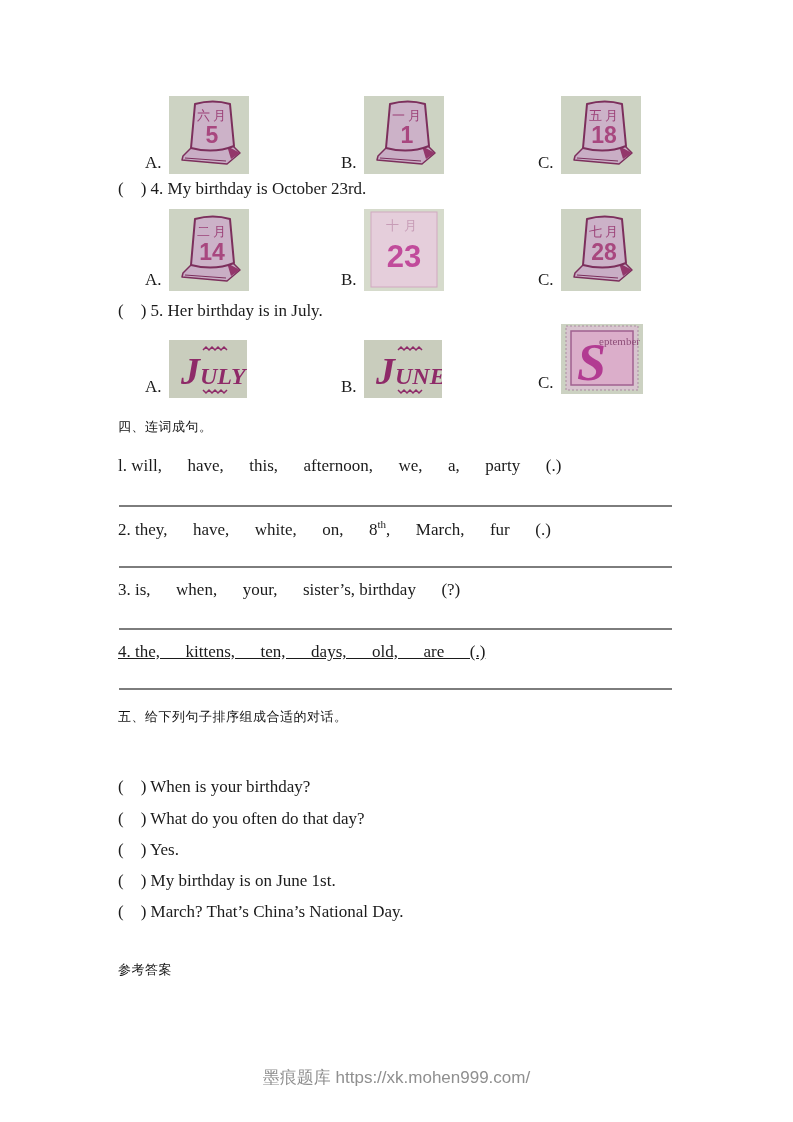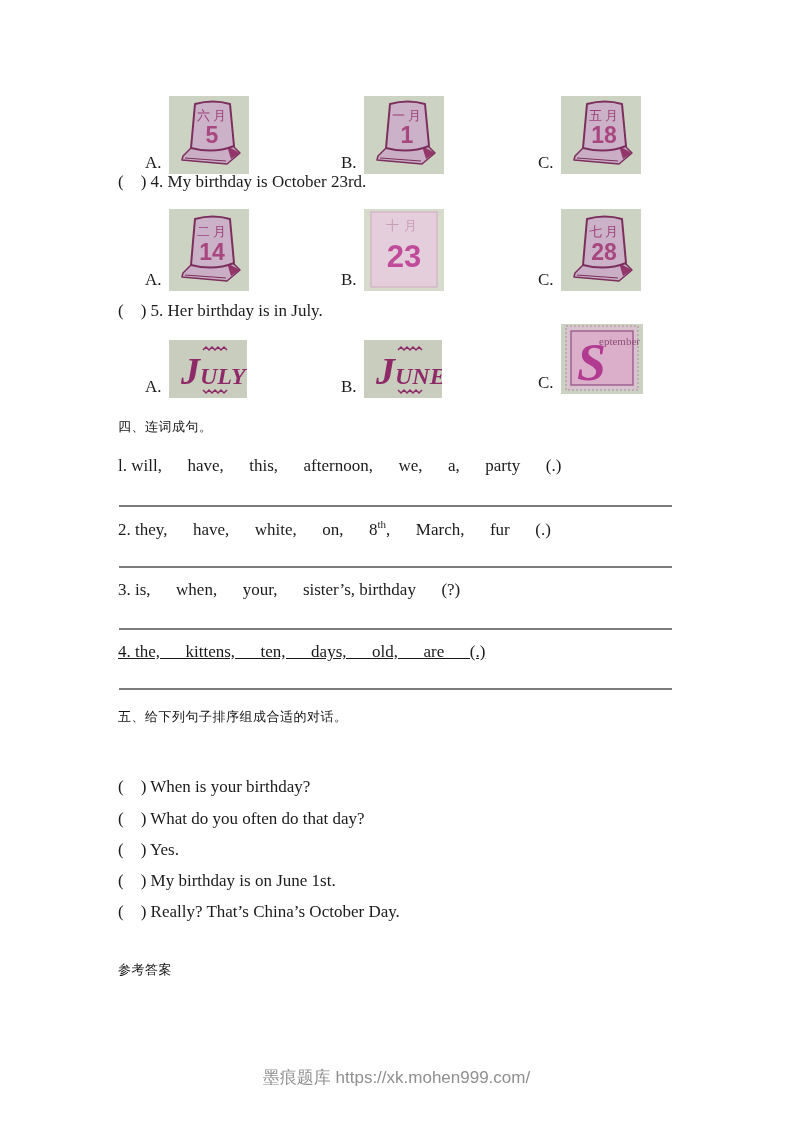--- a/index.html
+++ b/index.html
@@ -72,21 +72,21 @@
       <rect width="80" height="78" fill="#cdd3c3"></rect>
       <path d="M14 60 L22 52 L64 50 L71 57 L58 68 L13 64 Z" fill="#c9aec5" stroke="#7c2f5c" stroke-width="1.5" stroke-linejoin="round"></path>
       <path d="M16 62 L57 65" stroke="#7c2f5c" stroke-width="1"></path>
       <path d="M58 50 L71 57 L62 63 Z" fill="#93376b"></path>
       <path d="M26 8 Q44 3 61 8 L65 50 Q45 58 22 52 Z" fill="#ccb2c8" stroke="#7c2f5c" stroke-width="2" stroke-linejoin="round"></path>
       <text class="cal-month" x="44" y="24">五月</text>
       <text class="cal-day" x="43" y="47">18</text>
     </svg>
   </div>
 
-  <div class="qline" style="top:172px;">(    ) 4. My birthday is October 23rd.</div>
+  <div class="qline" style="top:179px;">(    ) 4. My birthday is October 23rd.</div>
 
   <div class="opt" style="left:145px; top:209px;">
     <span class="opt-label">A.</span>
     <svg width="80" height="82" viewBox="0 0 80 82">
       <rect width="80" height="82" fill="#cdd3c3"></rect>
       <path d="M14 64 L22 56 L64 54 L71 61 L58 72 L13 68 Z" fill="#c9aec5" stroke="#7c2f5c" stroke-width="1.5" stroke-linejoin="round"></path>
       <path d="M16 66 L57 69" stroke="#7c2f5c" stroke-width="1"></path>
       <path d="M58 54 L71 61 L62 67 Z" fill="#93376b"></path>
       <path d="M26 10 Q44 5 61 10 L65 54 Q45 62 22 56 Z" fill="#ccb2c8" stroke="#7c2f5c" stroke-width="2" stroke-linejoin="round"></path>
       <text class="cal-month" x="44" y="27">二月</text>
@@ -159,19 +159,19 @@
 
   <div class="qline" style="top:642px;text-decoration:underline;">4. the,      kittens,      ten,      days,      old,      are      (.)</div>
   <div class="answer-line" style="top:688px;"></div>
 
   <div class="cn-heading" style="top:708px;">五、给下列句子排序组成合适的对话。</div>
 
   <div class="qline" style="top:777px;">(    ) When is your birthday?</div>
   <div class="qline" style="top:809px;">(    ) What do you often do that day?</div>
   <div class="qline" style="top:840px;">(    ) Yes.</div>
   <div class="qline" style="top:871px;">(    ) My birthday is on June 1st.</div>
-  <div class="qline" style="top:902px;">(    ) Really? That’s China’s October Day.</div>
+  <div class="qline" style="top:902px;">(    ) March? That’s China’s National Day.</div>
 
   <div class="cn-heading" style="top:961px;">参考答案</div>
 
   <div class="footer">墨痕题库 https://xk.mohen999.com/</div>
 
 </div>
 
 </body></html>

